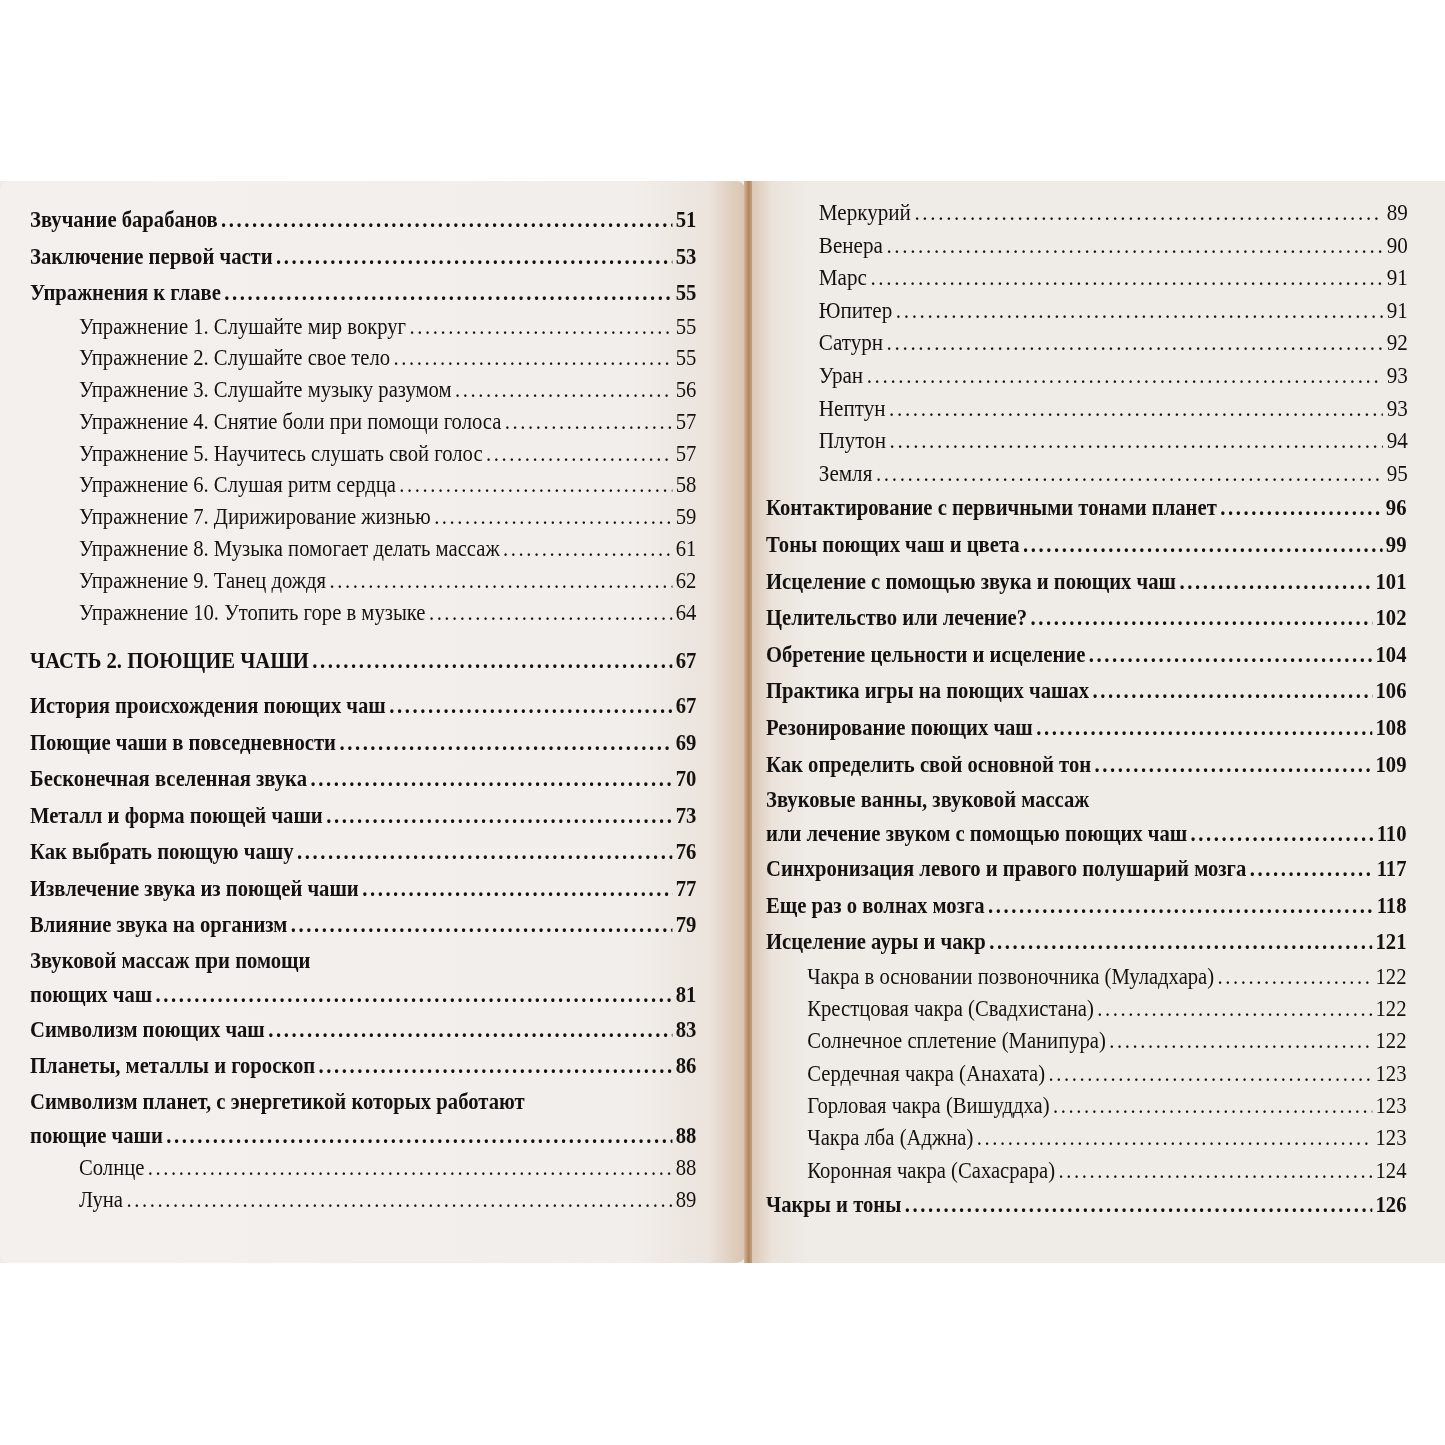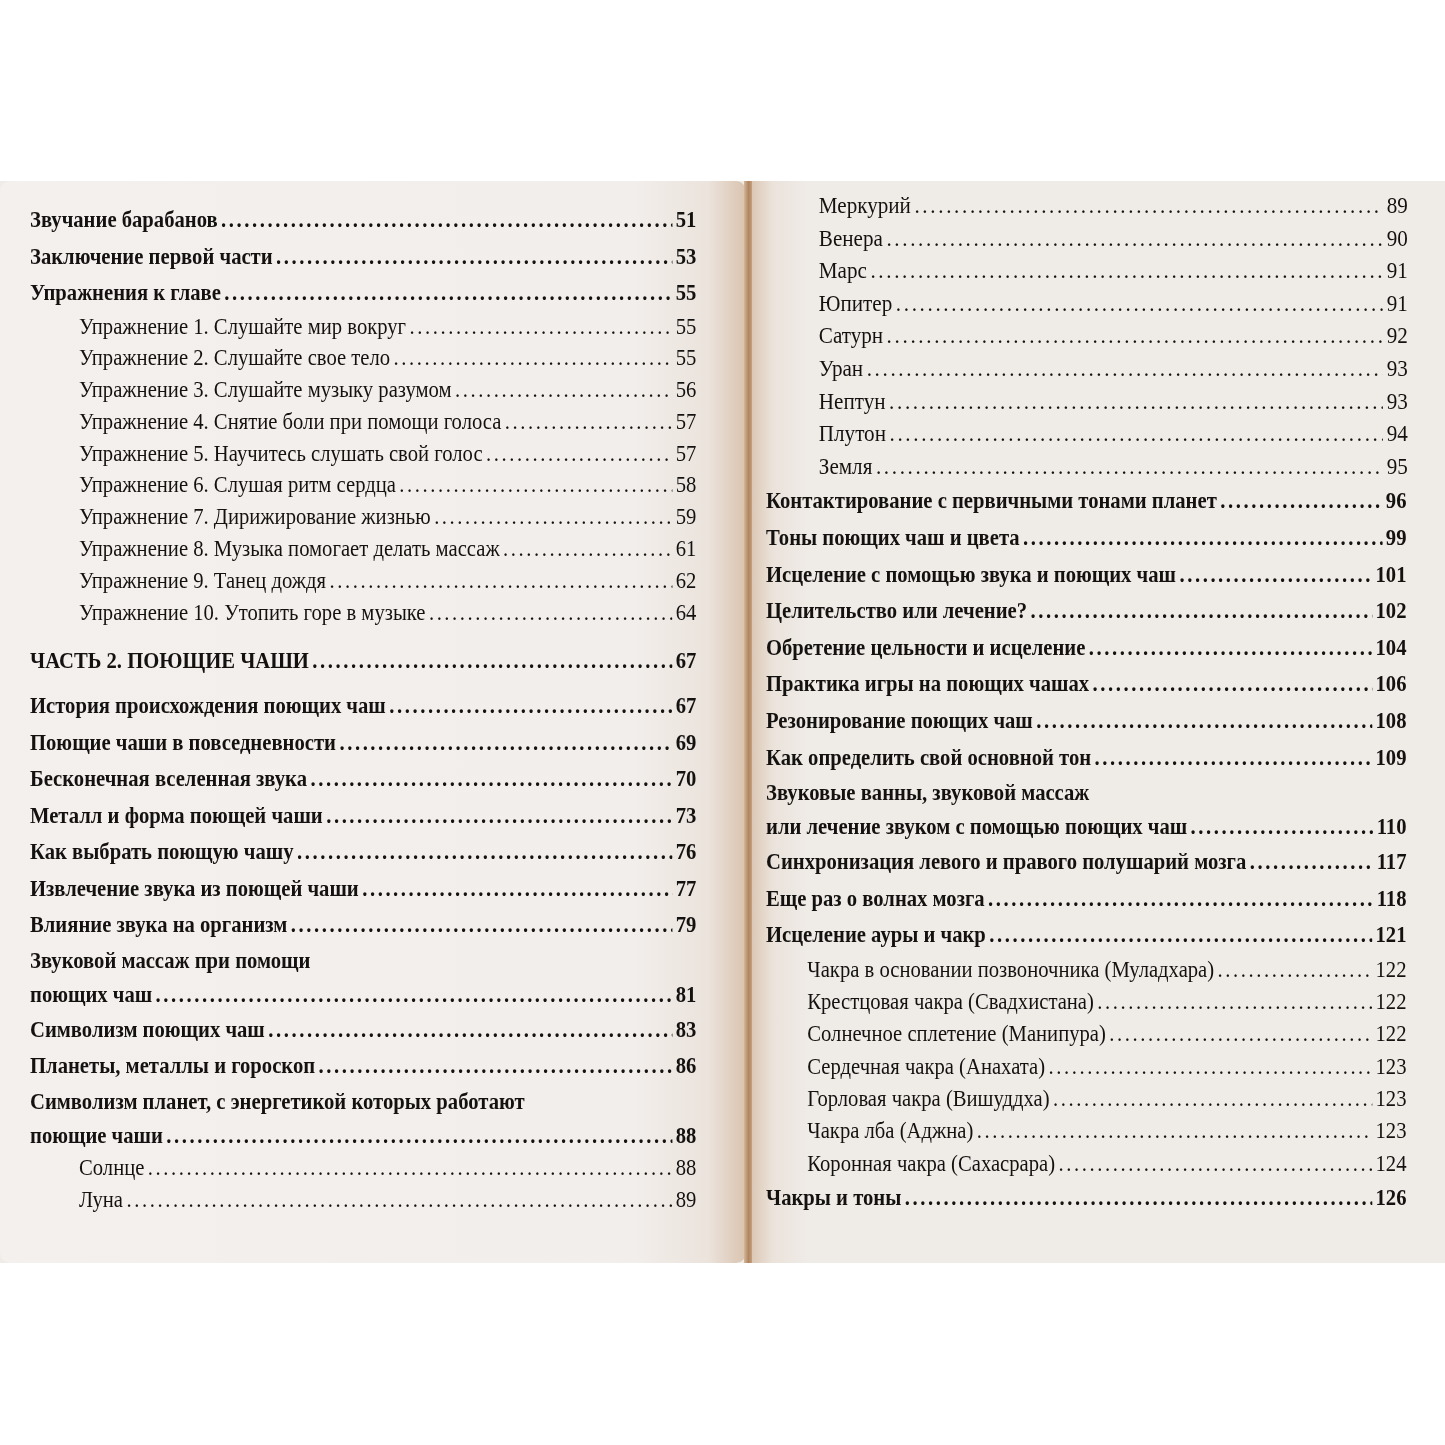--- a/index.html
+++ b/index.html
@@ -19,21 +19,21 @@
   .page-right {
     position: absolute; left: 752px; top: 0; width: 693px; height: 100%;
     background: linear-gradient(90deg, #dcc8b6 0%, #ebe3db 3%, #efebe7 8%, #efebe7 100%);
   }
   .spine {
     position: absolute; left: 744px; top: 0; width: 9px; height: 100%;
     background: linear-gradient(90deg, #d4b89c, #b08560 50%, #c9a98a);
   }
   .toc { position: absolute; }
   .toc-left { left: 30px; top: 20px; width: 668px; }
-  .toc-right { left: 766px; top: 8px; width: 642px; }
+  .toc-right { left: 766px; top: 15px; width: 642px; }
 
   .entry {
     display: flex; align-items: baseline; white-space: nowrap;
   }
   .entry .title { flex: 0 0 auto; }
   .entry .dots {
     flex: 1 1 auto; overflow: hidden; margin: 0 4px; letter-spacing: 3px;
   }
   .entry .dots::after {
     content: "........................................................................................................................................................................................";

